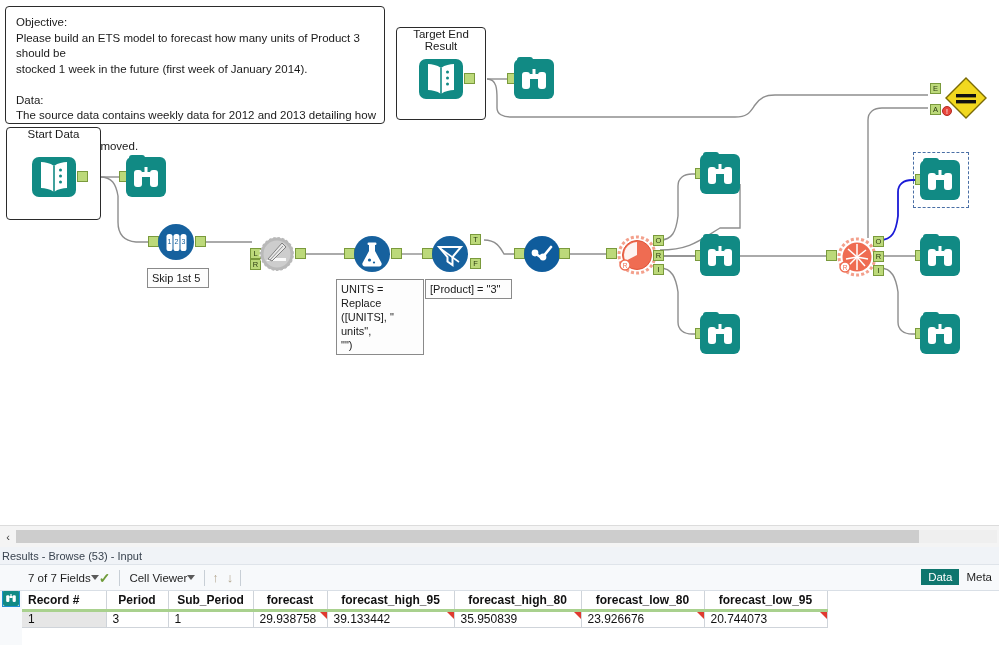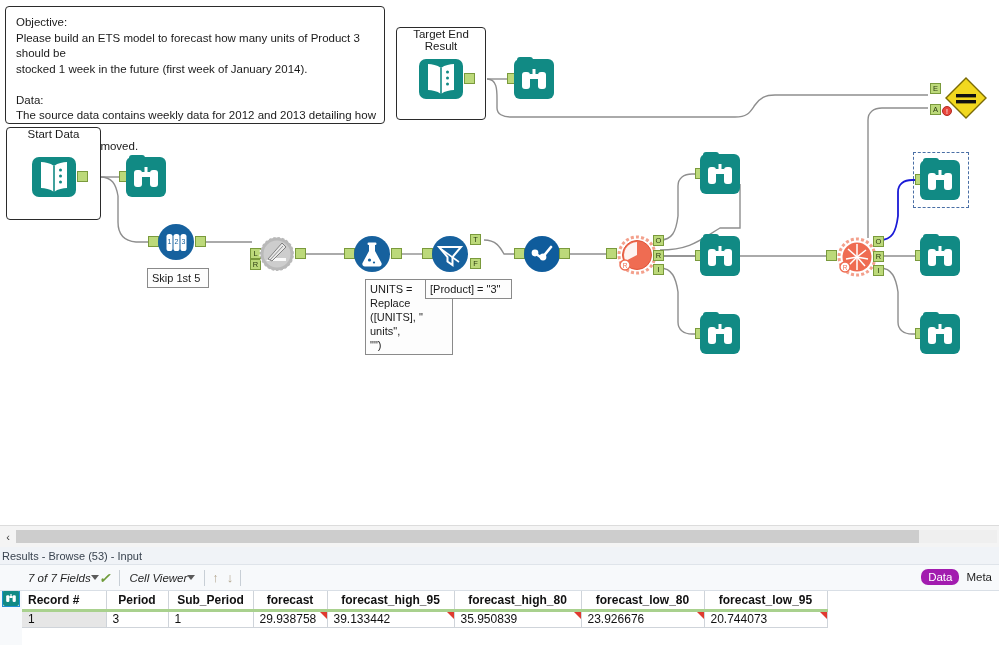--- a/index.html
+++ b/index.html
@@ -154,21 +154,21 @@
   }
   #results-toolbar {
     height: 26px;
     background: #f7f9fb;
     border-bottom: 1px solid #d9dfe6;
     display: flex; align-items: center;
     padding-left: 22px;
     font-size: 11.5px; color: #1f1f1f;
     position: relative;
   }
-  .tb-item { display: flex; align-items: center; gap: 0; padding: 0 6px; height: 26px; font-style: italic; }
+  .tb-item { display: flex; align-items: center; gap: 0; padding: 0 6px; height: 26px; }
   .tb-sep { width: 1px; height: 16px; background: #c8cfd6; margin: 0 3px; }
   .caret-dn {
     width: 0; height: 0;
     border-left: 4px solid transparent; border-right: 4px solid transparent;
     border-top: 5px solid #5a5a5a;
   }
   .check-mk { color: #6f9b3a; font-size: 14px; font-weight: bold; }
   .arrow-ud { color: #b0a38c; font-size: 13px; padding: 0 4px; }
 
   
@@ -177,21 +177,21 @@
     background: #f7f9fb;
   }
   .rail-icon { position: absolute; left: 2px; width: 18px; height: 18px; }
 
   
   #dm-tabs {
     position: absolute; right: 0; top: 4px;
     display: flex; font-size: 11.5px;
   }
   .dm-tab { padding: 2px 7px; color: #1f1f1f; }
-  .dm-tab.active { background: #a21caf; color: #ffffff; border-radius: 7px; }
+  .dm-tab.active { background: #0f766e; color: #ffffff; }
 
   
   #grid { position: absolute; left: 22px; top: 44px; right: 0; height: 54px; overflow: hidden; }
   table.rg { border-collapse: collapse; font-size: 12px; table-layout: fixed; }
   table.rg th {
     background: #ffffff;
     border-right: 1px solid #cfd4da;
     border-bottom: 3px solid #a9d18e;
     font-weight: bold; color: #111;
     height: 19px; padding: 0 6px; text-align: left;
@@ -380,21 +380,21 @@
       <div class="glyph">
         <svg width="36" height="36" viewBox="0 0 36 36">
           <path d="M15 8 L15 15 L8.5 27 A2.6 2.6 0 0 0 11 30.5 L25 30.5 A2.6 2.6 0 0 0 27.5 27 L21 15 L21 8 Z" fill="#ffffff"></path>
           <rect x="13.5" y="6.5" width="9" height="2.4" rx="1.2" fill="#ffffff"></rect>
           <circle cx="15.5" cy="24" r="1.6" fill="#16619e"></circle>
           <circle cx="20" cy="26.5" r="1.1" fill="#16619e"></circle>
         </svg>
       </div>
     </div>
     <div class="anchor plain" style="left:391px; top:248px;"></div>
-    <div class="anno" style="left:336px; top:279px; width:88px;margin-left:29px;">UNITS = Replace
+    <div class="anno" style="left:336px; top:279px; width:88px;">UNITS = Replace
 ([UNITS], " units",
 "")</div>
 
     <div class="anchor plain" style="left:422px; top:248px;"></div>
     <div class="tool t-round" style="left:432px; top:236px;">
       <div class="glyph">
         <svg width="36" height="36" viewBox="0 0 36 36">
           <path d="M7 11 L29 11 L20.5 21 L20.5 29 L15.5 25.5 L15.5 21 Z" fill="none" stroke="#ffffff" stroke-width="2"></path>
           <path d="M9 13 L27 26" stroke="#ffffff" stroke-width="1.6"></path>
         </svg>

